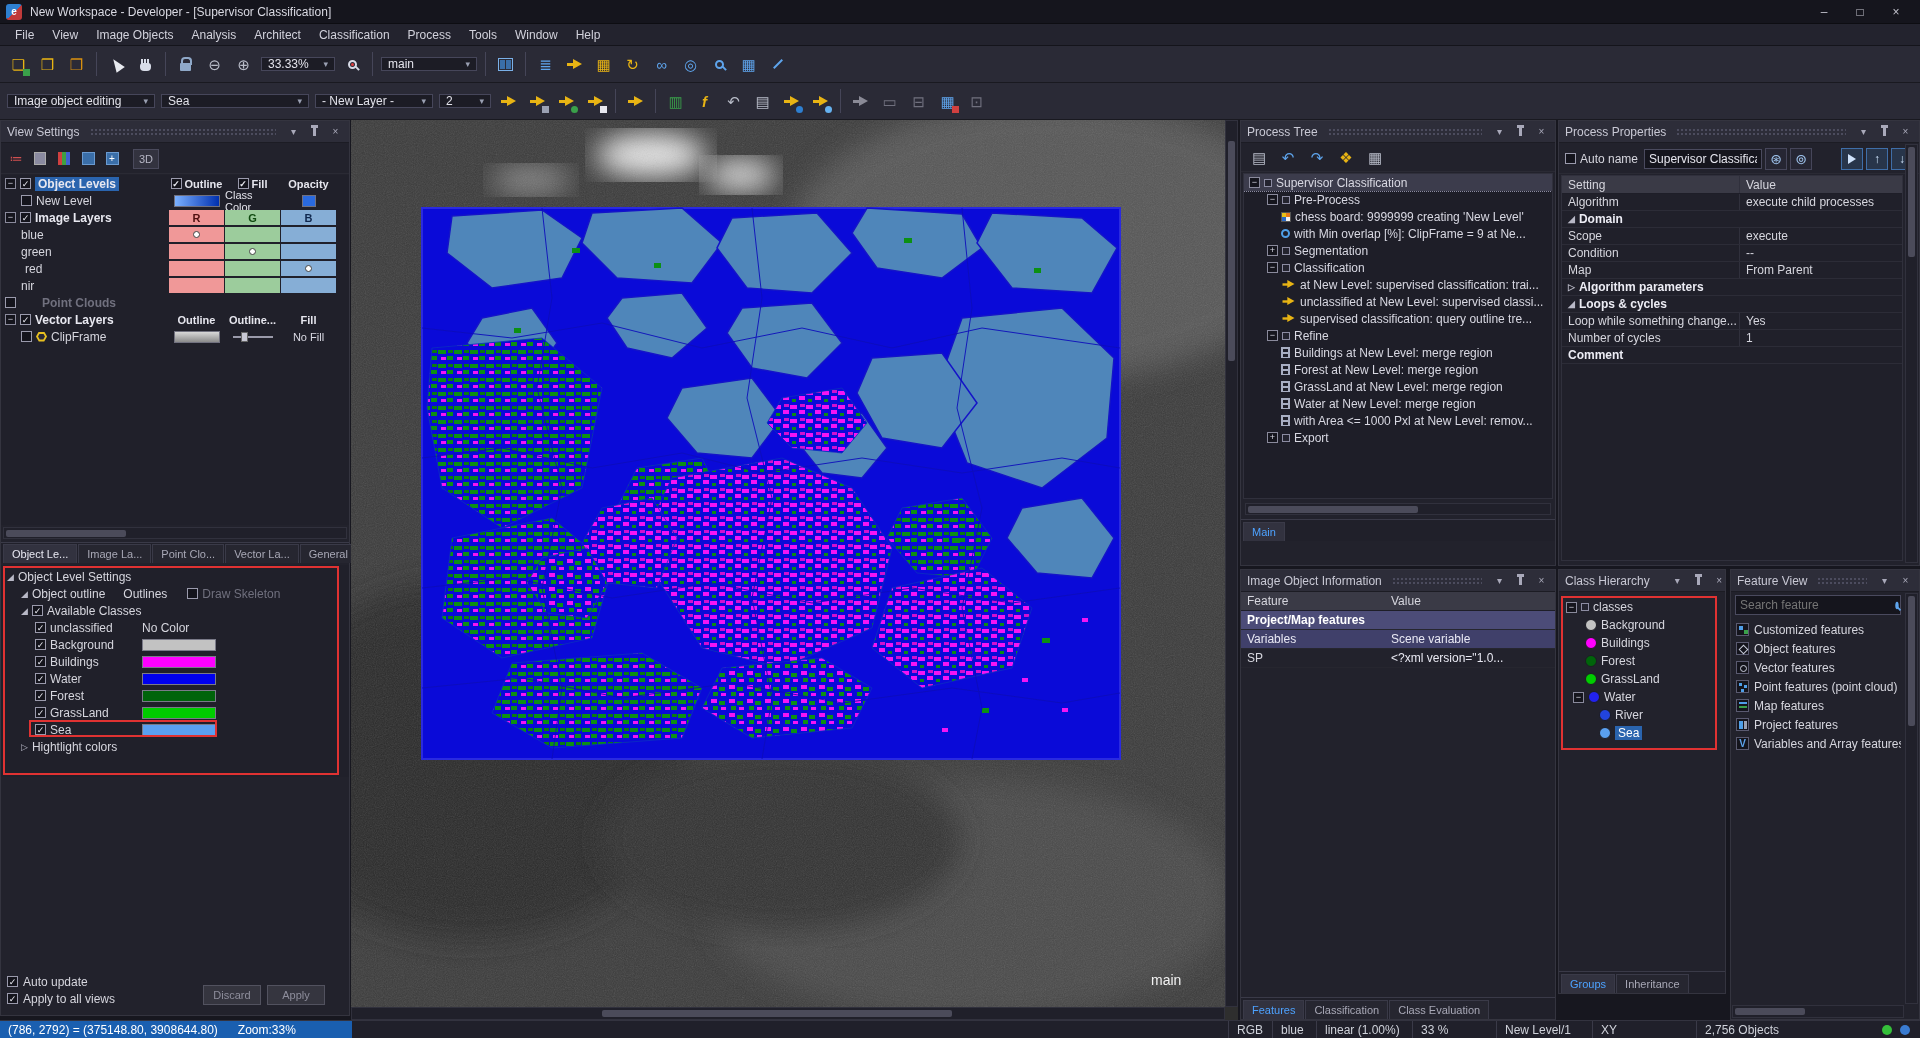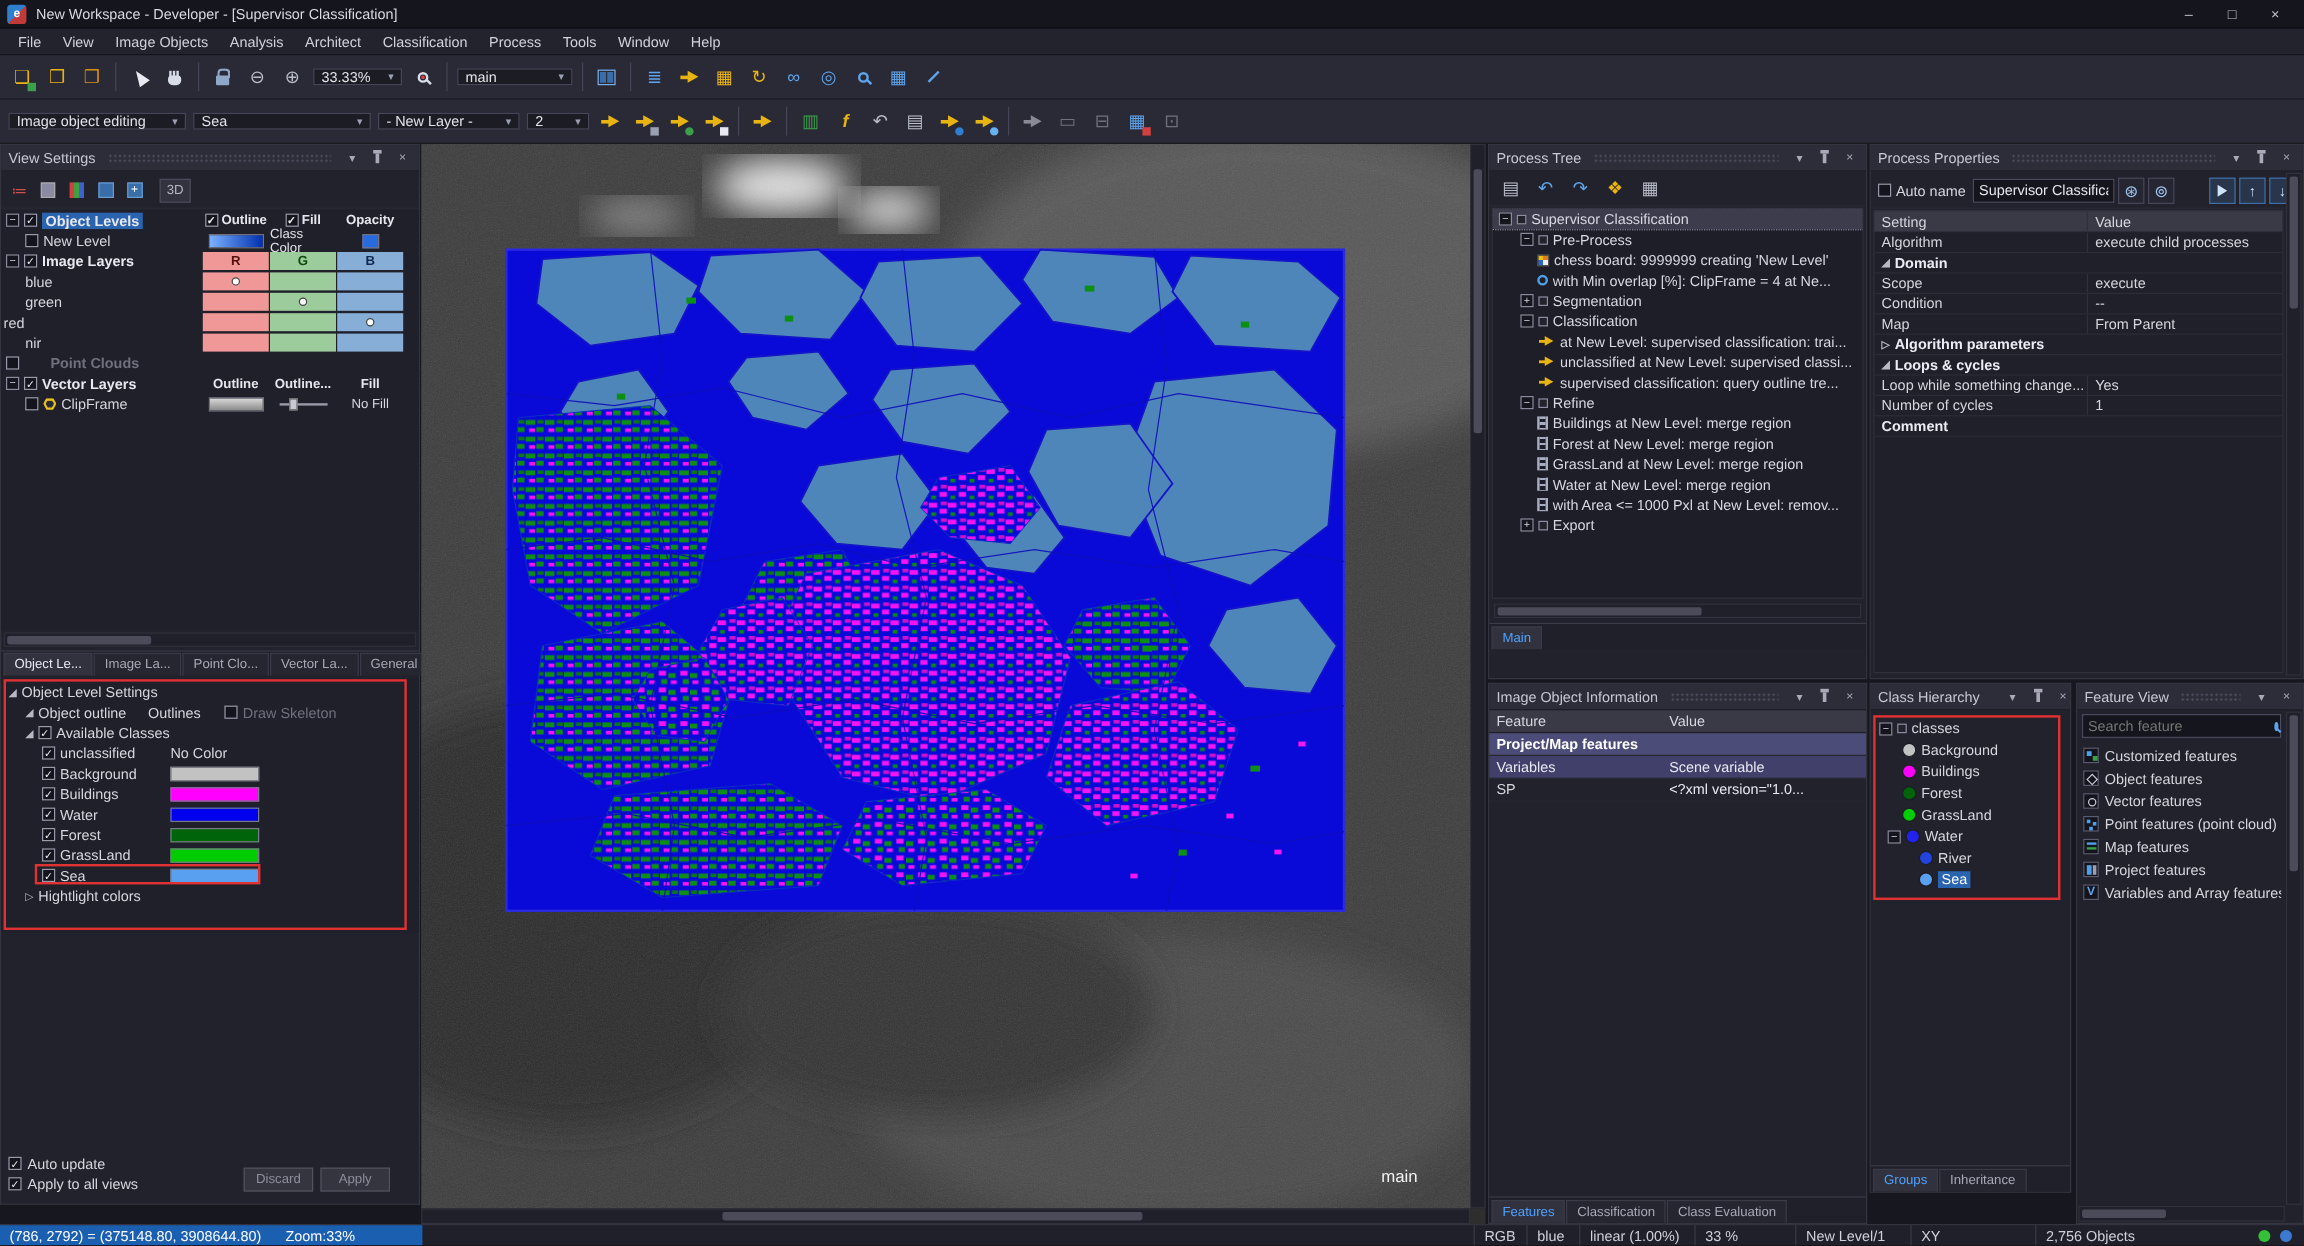--- a/index.html
+++ b/index.html
@@ -70,21 +70,21 @@
   .hthumb{position:absolute;top:2px;height:7px;background:#4b4b5a;border-radius:2px;}
   .vscroll{background:#20202a;border:1px solid #31313d;position:relative;}
   .vthumb{position:absolute;left:2px;width:7px;background:#4b4b5a;border-radius:2px;}
   .tabstrip{display:flex;align-items:flex-end;background:#20202a;border-top:1px solid #3a3a48;padding-left:2px;gap:1px;}
   .tab{padding:2px 8px;font-size:11px;color:#a8a8b6;border:1px solid #3a3a48;border-bottom:none;background:#262630;height:19px;display:flex;align-items:center;white-space:nowrap;}
   .tab.active{background:#32323f;color:#e8e8f2;}
   .tab.bluetab{color:#4da2ff;}
   .redframe{position:absolute;border:2px solid #e03232;pointer-events:none;z-index:6;}
 
   
-  .vs-panel{left:0;top:0;bottom:16px;width:350px;}
+  .vs-panel{left:0;top:0;bottom:4px;width:350px;}
   .vs-toolbar{position:absolute;top:23px;left:0;right:0;height:30px;display:flex;align-items:center;padding:0 4px;gap:2px;border-bottom:1px solid #2a2a34;}
   .vs-tb-ic{width:22px;height:22px;display:flex;align-items:center;justify-content:center;border:1px solid transparent;}
   .btn3d{width:26px;height:20px;border:1px solid #4a4a5c;background:#33333f;color:#b6b6c4;font-size:11px;display:flex;align-items:center;justify-content:center;margin-left:8px;}
   .vs-tree{position:absolute;top:54px;left:0;right:0;height:350px;background:#20202a;overflow:hidden;}
   .vs-row{height:17px;display:flex;align-items:center;}
   .vs-left{width:168px;display:flex;align-items:center;gap:4px;padding-left:4px;overflow:hidden;white-space:nowrap;flex:0 0 auto;}
   .vs-right{display:flex;align-items:center;gap:1px;}
   .colcell{width:55px;height:15px;display:flex;align-items:center;justify-content:center;gap:3px;font-size:11px;flex:0 0 auto;}
   .colhead{font-weight:bold;color:#e6e6ee;}
   .cell-r{background:#f09898;color:#501010;font-weight:bold;}
@@ -444,21 +444,21 @@
             </span>
           <span class="vs-right">
             <span class="colcell cell-r"></span>
             <span class="colcell cell-g">
                 <span class="radio"></span>
               </span>
             <span class="colcell cell-b"></span>
           </span>
         </div>
         <div class="vs-row">
-          <span class="vs-left" style="padding-left:2px">
+          <span class="vs-left" style="padding-left:24px">
               <span>red</span>
             </span>
           <span class="vs-right">
             <span class="colcell cell-r"></span>
             <span class="colcell cell-g"></span>
             <span class="colcell cell-b">
                 <span class="radio"></span>
               </span>
           </span>
         </div>
@@ -760,21 +760,21 @@
           <span>Pre-Process</span>
         </div>
         <div class="pt-row">
           <span class="sp28"></span>
             <span class="chess-ic"></span>
           <span>chess board: 9999999 creating 'New Level'</span>
         </div>
         <div class="pt-row">
           <span class="sp28"></span>
             <span class="target-ic"></span>
-          <span>with Min overlap [%]: ClipFrame = 4 at  Ne...</span>
+          <span>with Min overlap [%]: ClipFrame = 9 at  Ne...</span>
         </div>
         <div class="pt-row">
           <span class="sp14"></span>
             <span class="exp">+</span>
             <span class="bullet"></span>
           <span>Segmentation</span>
         </div>
         <div class="pt-row">
           <span class="sp14"></span>
             <span class="exp">−</span>

